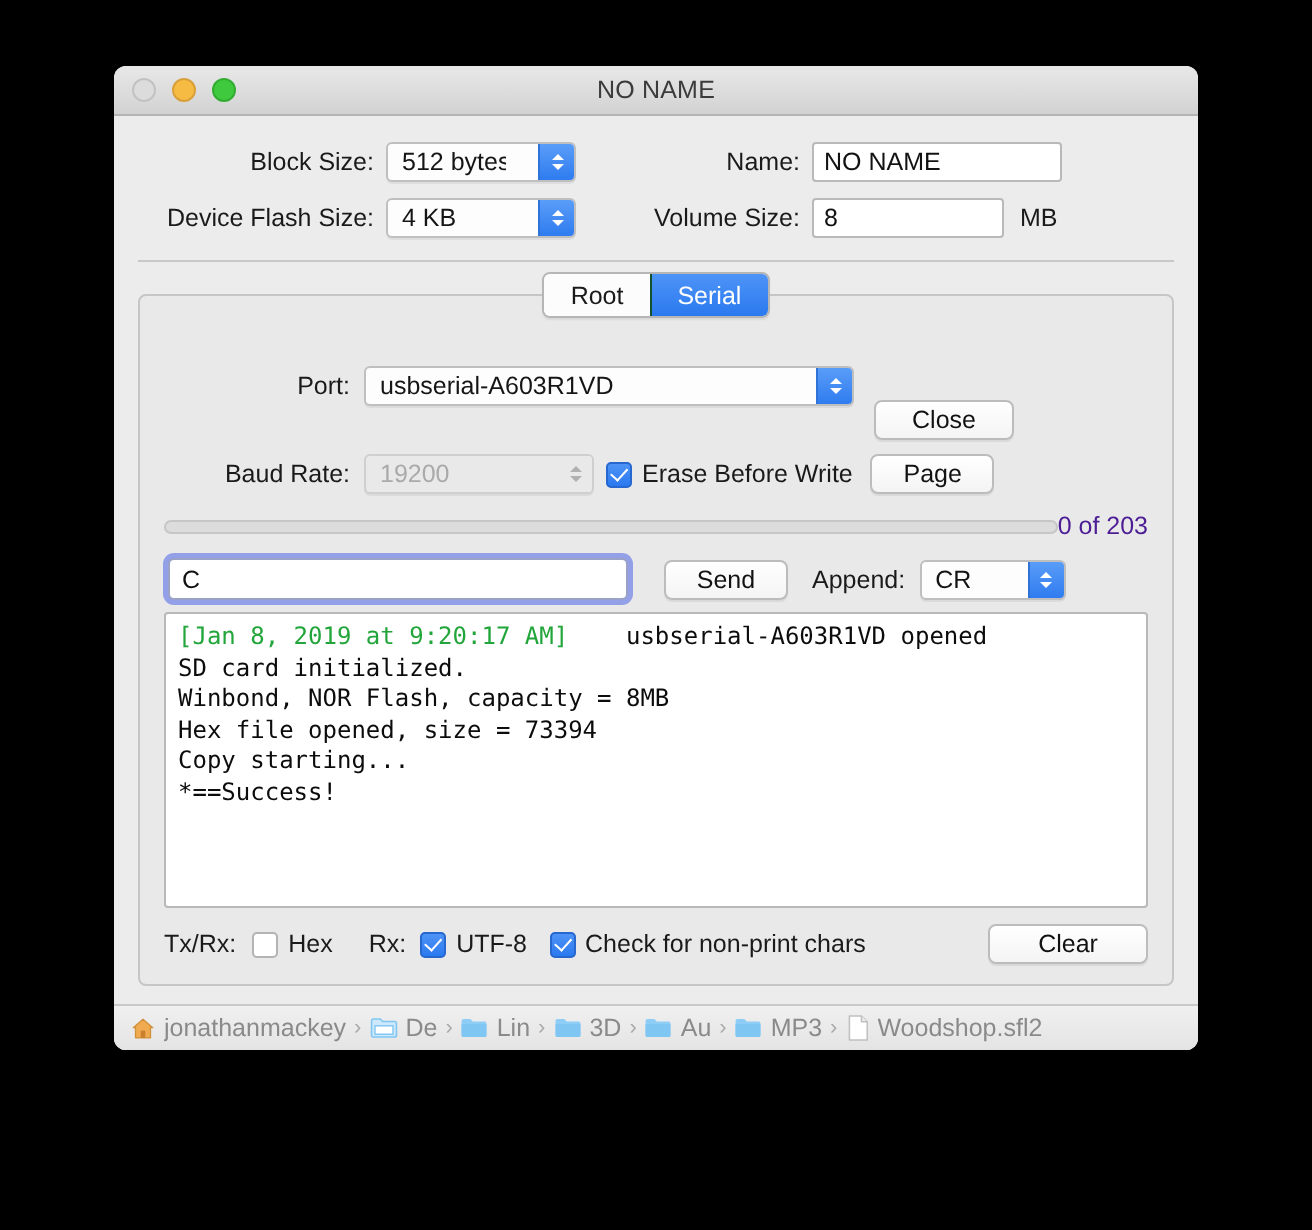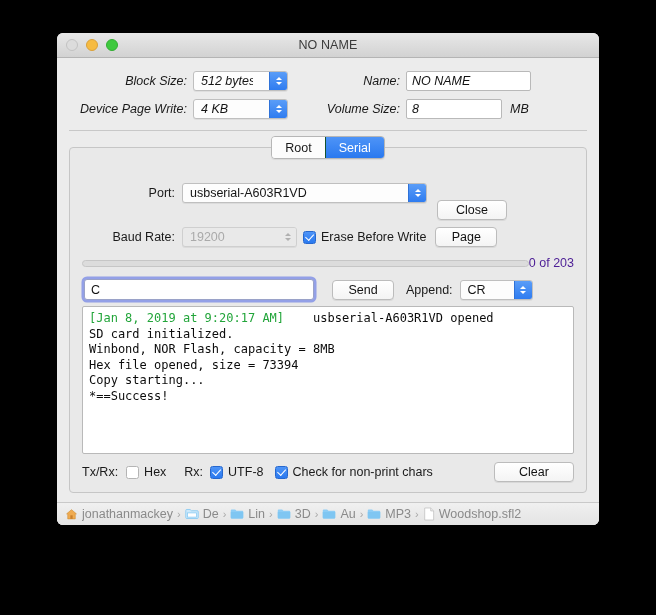--- a/index.html
+++ b/index.html
@@ -77,21 +77,20 @@
   #topform {
     padding: 12px 14px 9px 14px;
     display: flex;
     flex-direction: column;
     gap: 7px;
   }
   .formrow {
     display: flex;
     align-items: center;
     height: 21px;
-    font-style: italic;
   }
   .lbl {
     font-size: 12.5px;
     color: #1a1a1a;
     text-align: right;
     white-space: nowrap;
   }
   .lbl-bs { width: 116px; }
   .lbl-dps { width: 116px; }
 
@@ -451,21 +450,21 @@
           <div class="stepper">
             <span class="chev chev-up"></span>
               <span class="chev chev-down"></span>
           </div>
         </div>
         <div class="lbl lbl-name">Name:</div>
         <div class="tfield tf-name">NO NAME</div>
       </div>
 
       <div class="formrow">
-        <div class="lbl lbl-dps">Device Page Write:</div>
+        <div class="lbl lbl-dps">Device Flash Size:</div>
         <div class="popup pp-pagesize">
           <div class="pv">4 KB</div>
           <div class="stepper">
             <span class="chev chev-up"></span>
               <span class="chev chev-down"></span>
           </div>
         </div>
         <div class="lbl lbl-vol">Volume Size:</div>
         <div class="tfield tf-vol">8</div>
         <div class="unit">MB</div>

